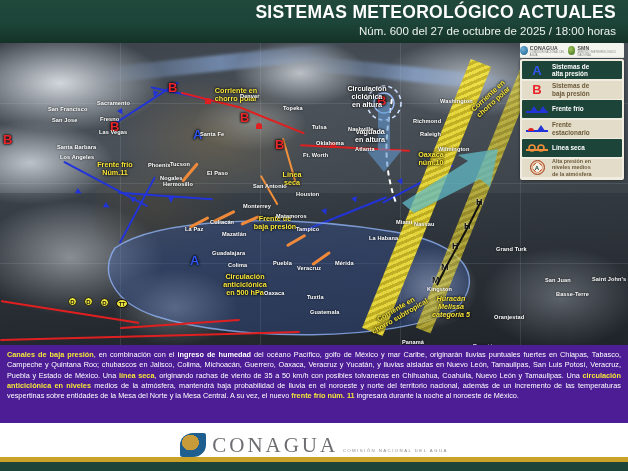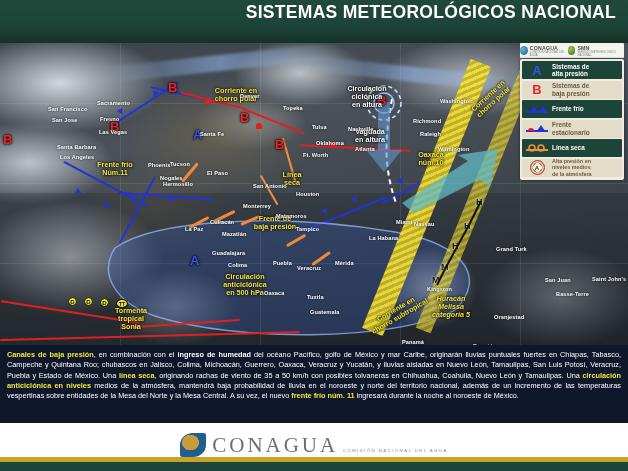--- a/index.html
+++ b/index.html
@@ -156,21 +156,21 @@
     width:15px; height:15px; border-radius:50%;
     background:radial-gradient(circle,#f4f0e4 45%,#c8502a 46%,#e8dcc0 60%,#b8441f 100%);
     border:1px solid #a8401c;
     display:flex; align-items:center; justify-content:center;
     font-size:6px; color:#1d4438; font-weight:bold;
   }
 
   
   #summary {
     position:absolute; left:0; top:345px; width:628px; height:78px;
-    background:#0f172a; padding:5px 7px 3px 7px; z-index:30;
+    background:#4c1d95; padding:5px 7px 3px 7px; z-index:30;
   }
   #summary-text {
     font-size:7.3px; line-height:1.42; color:#ffffff; text-align:justify;
   }
   #summary-text b.y { color:#f3e63a; }
   #summary-text b.w { color:#ffffff; }
 
   
   #footer {
     position:absolute; left:0; top:423px; width:628px; height:48px;
@@ -191,21 +191,22 @@
   }
   #foot-bar2 {
     position:absolute; left:0; bottom:9px; width:628px; height:5px;
     background:#c9a227;
   }
 </style>
 </head>
 <body>
 
 <div id="header">
-  <div id="header-title">SISTEMAS METEOROLÓGICOS NACIONAL</div>
+  <div id="header-title">SISTEMAS METEOROLÓGICO ACTUALES</div>
+  <div id="header-sub">Núm. 600 del 27 de octubre de 2025 / 18:00 horas</div>
 </div>
 
 <div id="map">
   <div id="sat"></div>
   <div id="land"></div>
   <div id="ocean-dark"></div>
 
   <div class="grid-l" style="left:0;top:60px;width:628px;height:1px;"></div>
   <div class="grid-l" style="left:0;top:140px;width:628px;height:1px;"></div>
   <div class="grid-l" style="left:0;top:220px;width:628px;height:1px;"></div>
@@ -317,23 +318,20 @@
   <div class="annot" style="left:272px;top:128px;width:40px;">Línea
 seca</div>
   <div class="annot" style="left:240px;top:172px;width:70px;">Frente de
 baja presión</div>
   <div class="annot" style="left:212px;top:230px;width:66px;">Circulación
 anticiclónica
 en 500 hPa</div>
   <div class="annot" style="left:420px;top:252px;width:62px;font-style:italic;">Huracán
 Melissa
 categoría 5</div>
-  <div class="annot" style="left:103px;top:264px;width:56px;">Tormenta
-tropical
-Sonia</div>
 
   <div class="annot" style="left:455px;top:48px;width:72px;transform:rotate(-42deg);">Corriente en
 chorro polar</div>
   <div class="annot" style="left:356px;top:262px;width:84px;transform:rotate(-30deg);">Corriente en
 chorro subtropical</div>
 
   <div id="city-layer">
       <div class="city" style="left: 48px; top: 63px;">San Francisco</div>
       <div class="city" style="left: 52px; top: 74px;">San Jose</div>
       <div class="city" style="left: 57px; top: 101px;">Santa Barbara</div>

